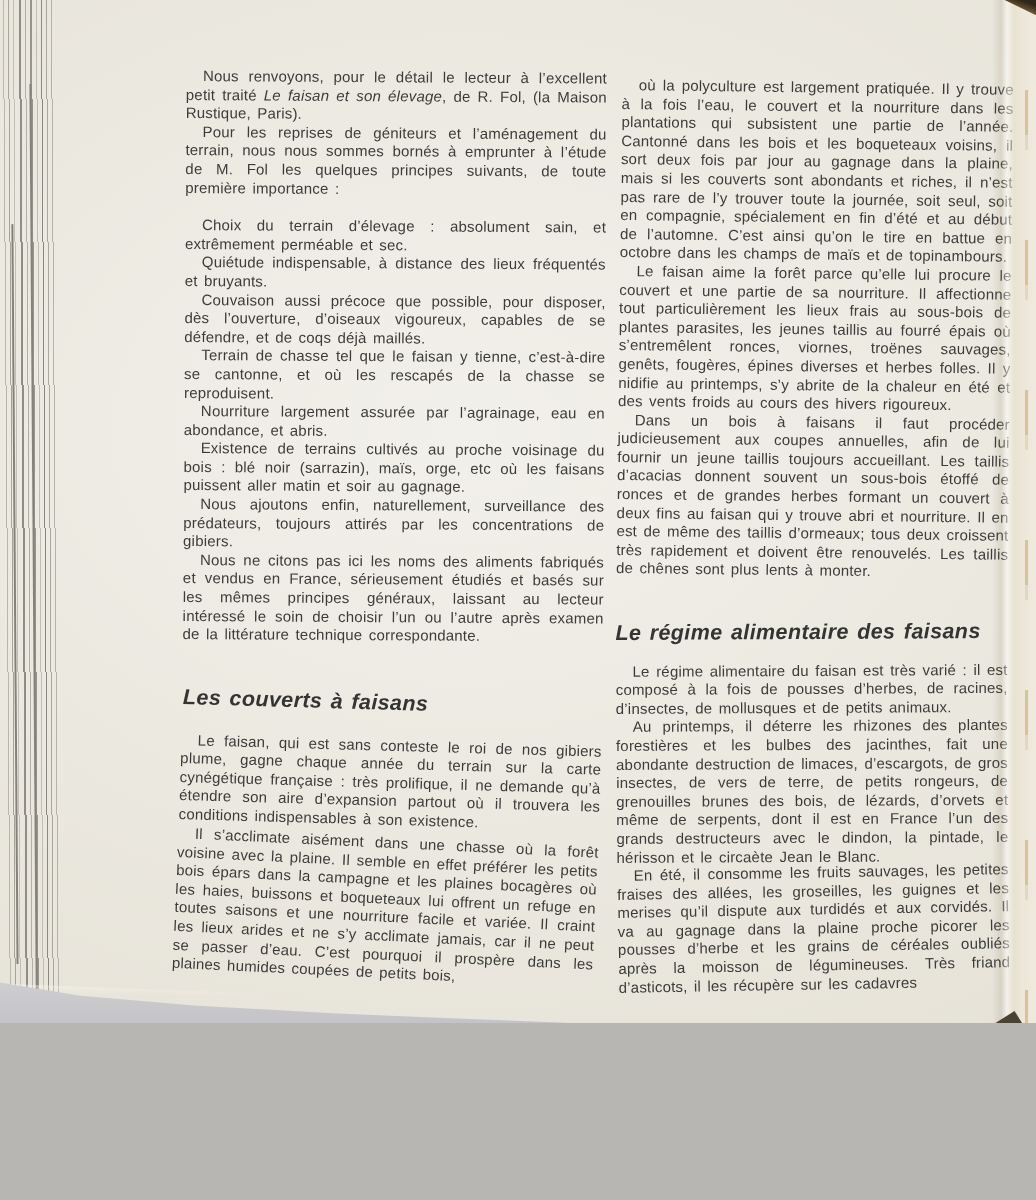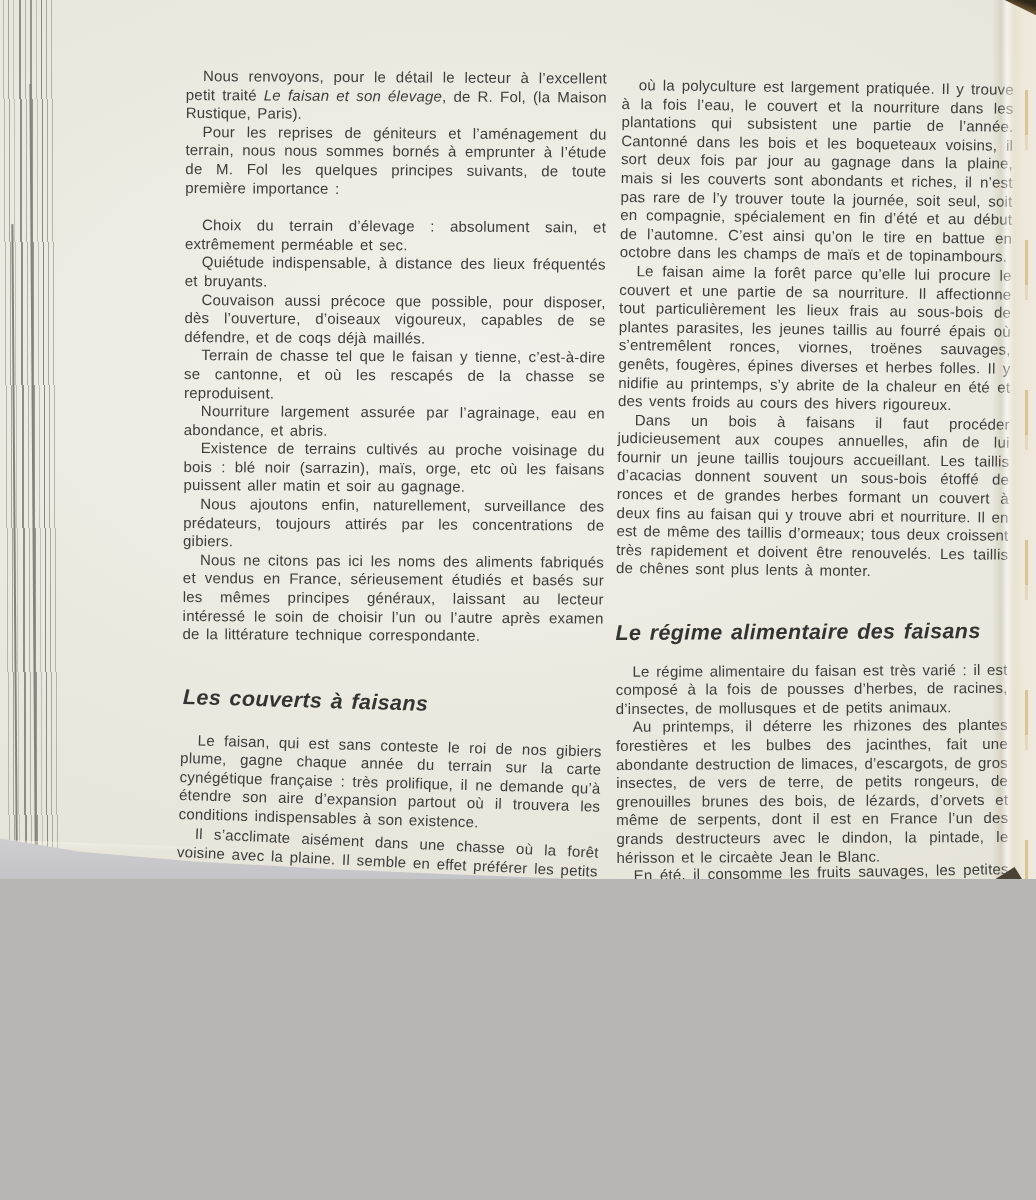--- a/index.html
+++ b/index.html
@@ -1,17 +1,17 @@
 <!DOCTYPE html>
 <html lang="fr"><head>
 <meta charset="utf-8">
 <style>
   html,body{margin:0;padding:0;background:#b8b6b2;}
   #photo{
-    position:relative;width:1036px;height:879px;overflow:hidden;
+    position:relative;width:1036px;height:1023px;overflow:hidden;
     background:
       radial-gradient(130% 95% at 45% 42%, rgba(255,255,255,0.35), rgba(190,180,155,0.12) 78%, rgba(150,140,115,0.18)),
       #ebe8df;
     font-family:"Liberation Sans","DejaVu Sans",sans-serif;
     color:#3c3c3a;
   }
   
   .edges{position:absolute;left:0;top:-6px;width:62px;height:1212px;transform:rotate(-0.4deg);
     background:
       linear-gradient(90deg,

